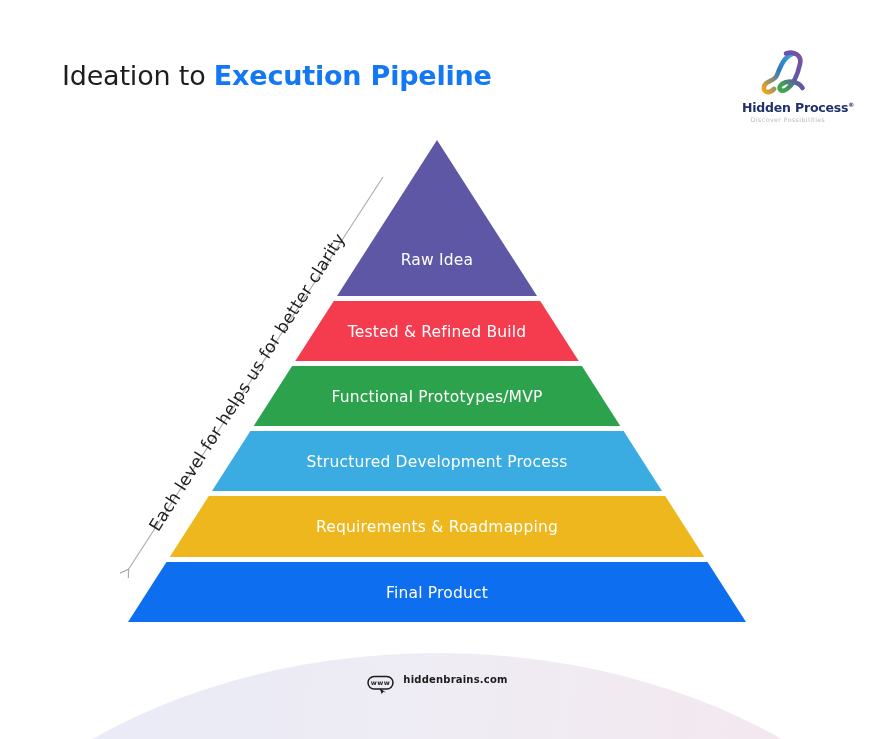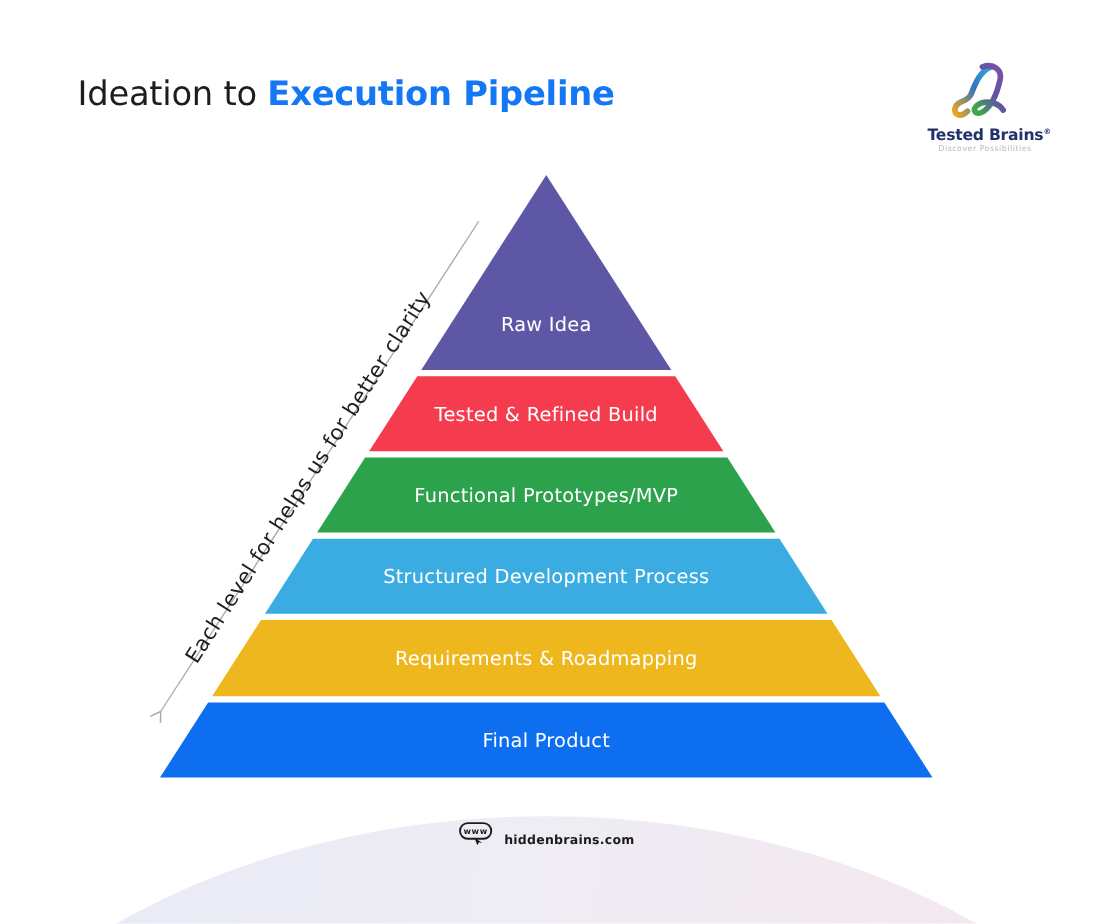--- a/index.html
+++ b/index.html
@@ -92,24 +92,24 @@
     white-space: nowrap;
     font-size: 17px;
     color: #1e1e1e;
     letter-spacing: 0.3px;
     z-index: 2;
   }
 
   
   .footer {
     position: absolute;
-    left: 0; top: 656px;
+    left: 0; top: 674px;
     width: 875px;
     display: flex;
-    align-items: flex-end;
+    align-items: flex-start;
     justify-content: center;
     gap: 8px;
     z-index: 3;
   }
   .site-url {
     font-size: 10px;
     font-weight: 600;
     color: #1c1c1c;
     letter-spacing: 0.2px;
   }
@@ -141,21 +141,21 @@
         </linearGradient>
         <linearGradient id="lgB" x1="1" y1="0" x2="0.2" y2="1">
           <stop offset="0" stop-color="#7B51A1"></stop>
           <stop offset="0.55" stop-color="#5F55A8"></stop>
           <stop offset="1" stop-color="#3BA94B"></stop>
         </linearGradient>
       </defs>
       <path d="M15 41 C 9 47, 2 43, 6 36.5 C 9 32, 15.5 33.5, 18 27 C 21.5 18, 25 9, 34 5.5" fill="none" stroke="url(#lgA)" stroke-width="4.6" stroke-linecap="round"></path>
       <path d="M27 5.5 C 36 2.5, 43 8, 41 16 C 39 25, 35 36, 28 41 C 22 45.2, 17.5 40, 23 36 C 29.5 31.5, 40 34, 43.5 40" fill="none" stroke="url(#lgB)" stroke-width="4.6" stroke-linecap="round"></path>
     </svg>
-    <div class="logo-name"><span>Tested Brains</span><sup>®</sup></div>
+    <div class="logo-name"><span>Hidden Process</span><sup>®</sup></div>
     <div class="logo-tagline">Discover Possibilities</div>
   </div>
 
   <svg class="pyramid-svg" viewBox="0 0 875 739">
     <defs>
       <marker id="arrowhead" markerWidth="12" markerHeight="12" refX="2" refY="5" orient="auto" markerUnits="userSpaceOnUse">
         <path d="M9 0 L1 5 L9 10" fill="none" stroke="#ababab" stroke-width="1.2"></path>
       </marker>
     </defs>
     <line x1="383" y1="177" x2="128" y2="570" stroke="#ababab" stroke-width="1.1" marker-end="url(#arrowhead)"></line>

